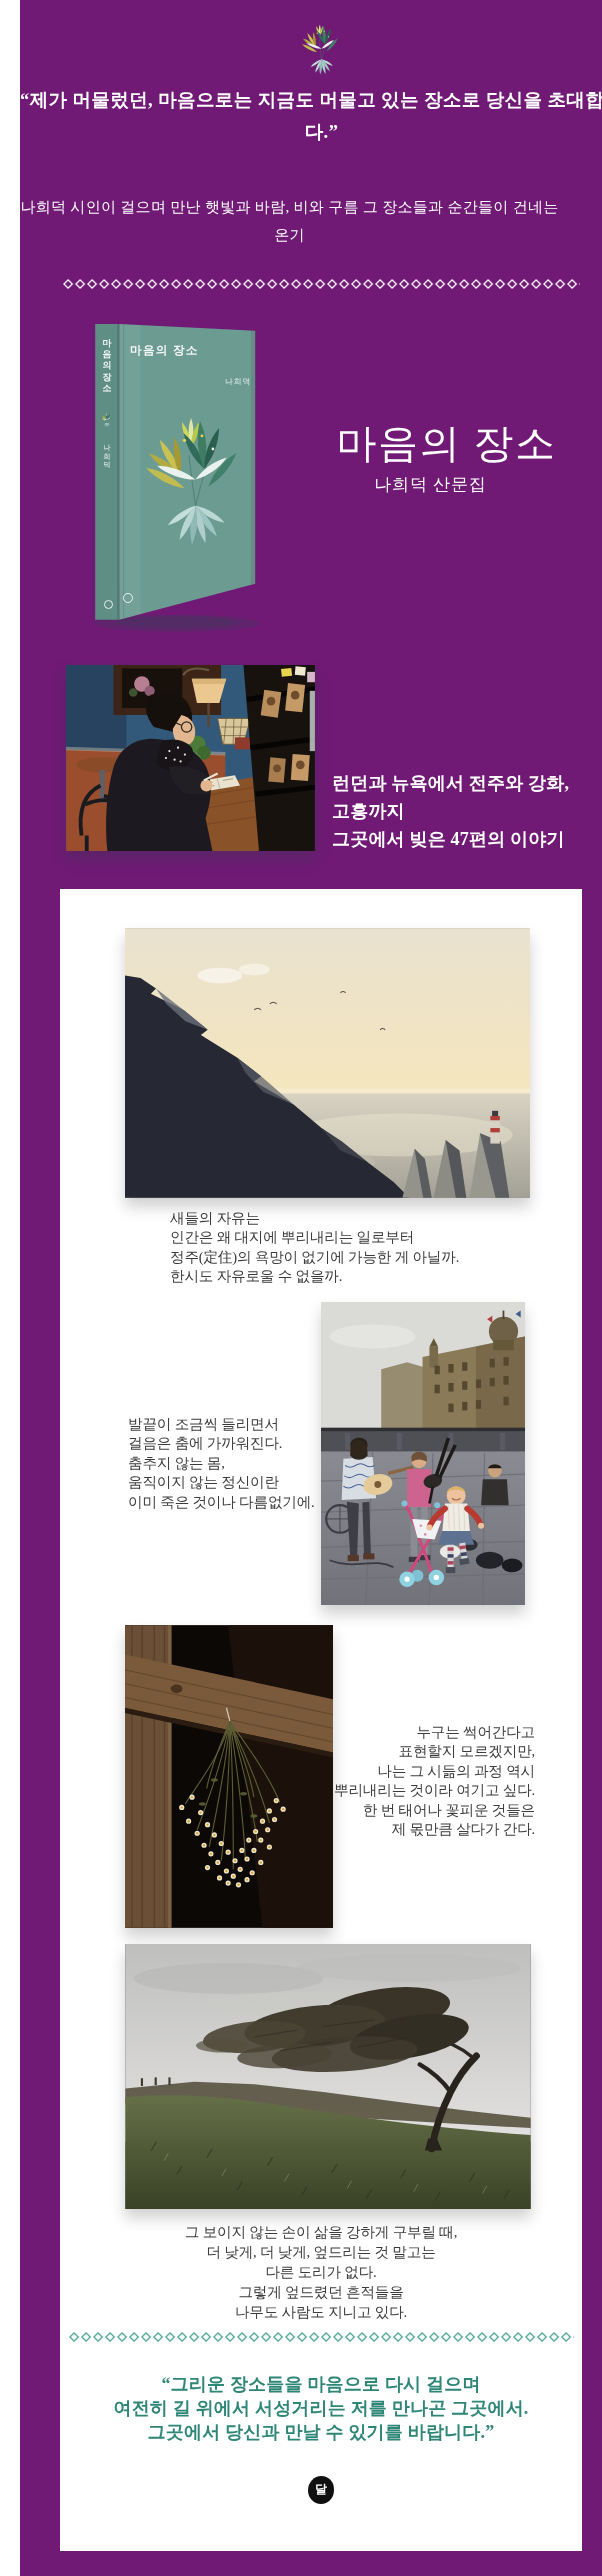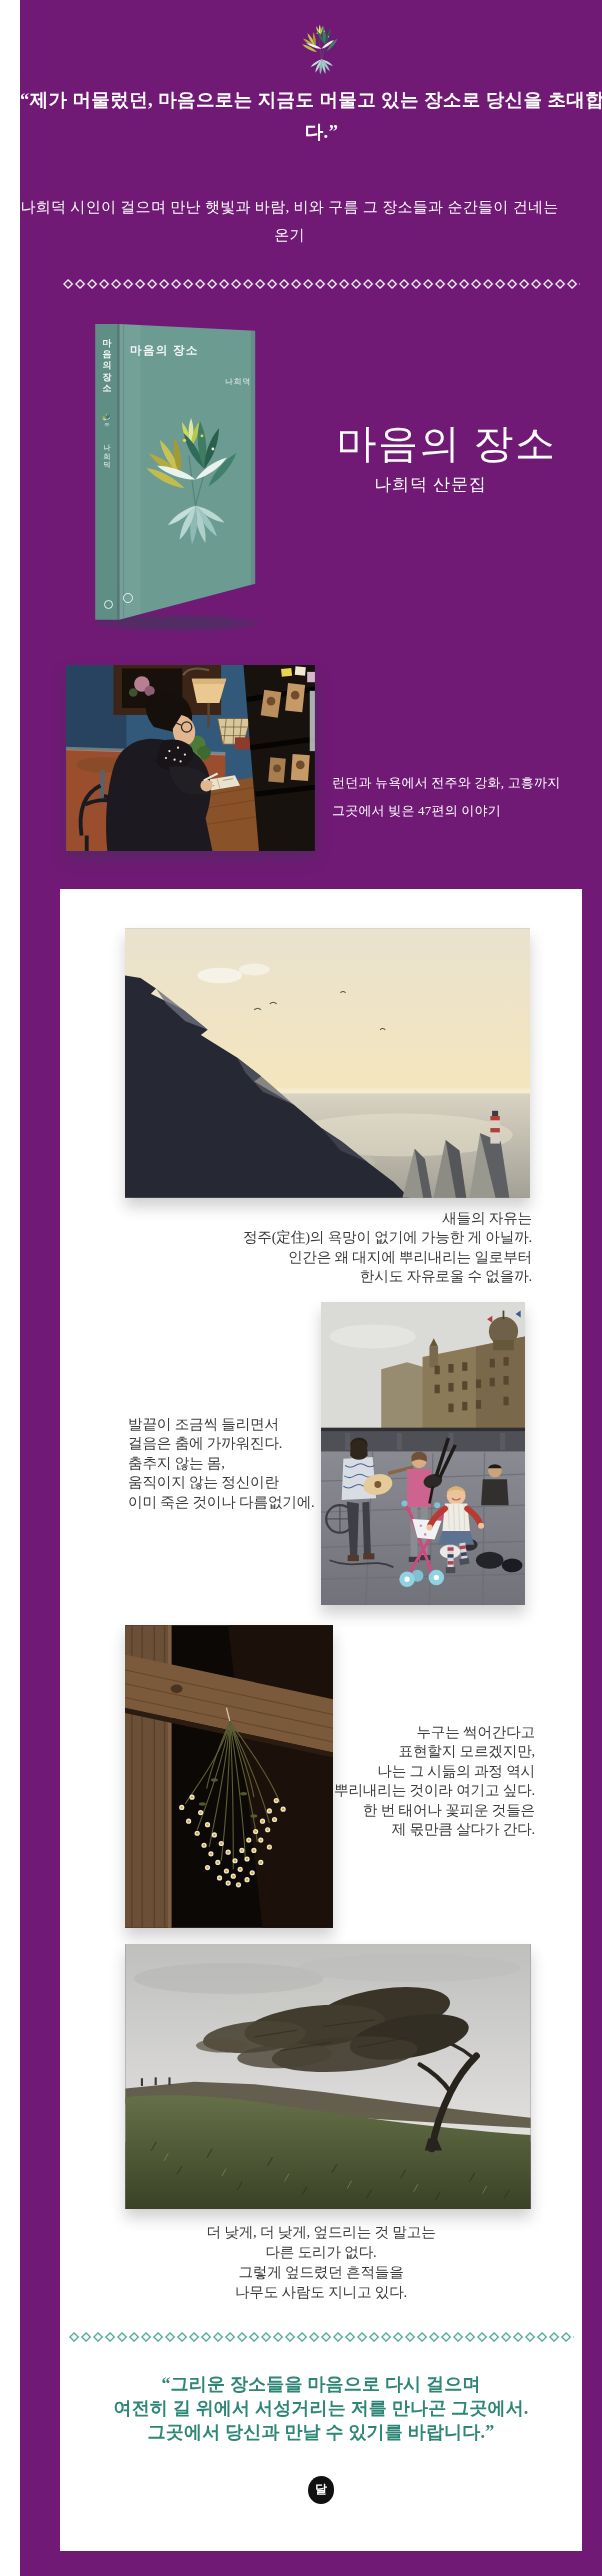--- a/index.html
+++ b/index.html
@@ -25,33 +25,33 @@
   .mark-ring{border:0.9px solid rgba(255,255,255,.85);border-radius:50%;}
   .spine-mark{left:84px;top:600px;width:6.9px;height:6.9px;}
   .cover-mark{left:103px;top:593px;width:7.8px;height:7.8px;}
   .display-title{left:250px;top:420px;width:353px;text-align:center;color:#ffffff;
                  font-size:40px;line-height:47px;letter-spacing:1.7px;}
   .display-sub{left:234px;top:472px;width:353px;text-align:center;color:#ffffff;
                font-size:17px;line-height:26px;letter-spacing:0.9px;}
   
   .photo{box-shadow:0 7.8px 13.8px rgba(25,70,60,.25);background:#888;}
   .author-photo{left:46px;top:665px;width:249px;height:186px;}
-  .intro-caption{left:312px;top:769px;width:258px;color:#ffffff;font-weight:normal;
-                 font-size:13px;line-height:28px;letter-spacing:0.2px;}
+  .intro-caption{left:312px;top:769px;width:258px;color:#ffffff;font-weight:bold;
+                 font-size:18px;line-height:28px;letter-spacing:0.2px;}
   .intro-caption span{display:block;}
   
   .card{left:40px;top:889px;width:522px;height:1662px;background:#ffffff;}
   .card .photo{box-shadow:0 8.6px 13.8px rgba(40,40,40,.22);}
   .p1{left:65px;top:39px;width:405px;height:270px;}
   .p2{left:261px;top:413px;width:204px;height:303px;}
   .p3{left:65px;top:736px;width:208px;height:303px;}
   .p4{left:65px;top:1055px;width:406px;height:265px;}
   .body-text{color:#3b3b3b;font-size:14.6px;line-height:19.4px;letter-spacing:-0.2px;}
   .body-text span{display:block;}
-  .t1{right:50px;top:320px;width:362px;text-align:right;}
+  .t1{right:50px;top:320px;width:362px;}
   .t2{left:68px;top:526px;width:224px;text-align:left;}
   .t3{right:47px;top:834px;width:258px;text-align:right;}
   .t4{left:0;top:1333px;width:522px;text-align:center;line-height:20px;}
   .divider.in-card{left:6.9px;top:1442px;width:508px;}
   .closing-quote{left:0;top:1483px;width:522px;text-align:center;color:#2e8677;
                  font-weight:bold;font-size:18px;line-height:24px;letter-spacing:0.2px;}
   .closing-quote span{display:block;}
   .stamp{left:248px;top:1587px;width:26px;height:27.6px;background:#101010;border-radius:52% 48% 50% 50%;
          color:#ffffff;font-size:12px;font-weight:bold;text-align:center;line-height:27.6px;}
   .defs-holder{position:absolute;width:0;height:0;overflow:hidden;}
@@ -284,22 +284,22 @@
       <polygon points="412,238 400,313 446,313 436,248" fill="#98988e"></polygon>
       <polygon points="412,238 436,248 446,313 430,313" fill="#5e5f63"></polygon>
       <rect x="424" y="218" width="11" height="32" fill="#d8d2c6"></rect>
       <rect x="424" y="218" width="11" height="5" fill="#b04038"></rect>
       <rect x="424" y="232" width="11" height="5" fill="#b04038"></rect>
       <rect x="426" y="212" width="7" height="6" fill="#3c3c42"></rect>
     </svg>
 
     <div class="abs body-text t1">
       <span>새들의 자유는</span>
+      <span>인간은 왜 대지에 뿌리내리는 일로부터</span>
       <span>정주(定住)의 욕망이 없기에 가능한 게 아닐까.</span>
-      <span>인간은 왜 대지에 뿌리내리는 일로부터</span>
       <span>한시도 자유로울 수 없을까.</span>
     </div>
 
     <svg class="abs photo p2" viewBox="0 0 237 352">
       <rect width="237" height="174" fill="#dadad6"></rect>
       <ellipse cx="60" cy="40" rx="50" ry="14" fill="#e4e4e0"></ellipse>
       <path d="M70,78 L100,70 L128,78 L128,150 L70,150 Z" fill="#8f8265" opacity=".9"></path>
       <path d="M118,64 L237,40 L237,150 L118,150 Z" fill="#8a7a58"></path>
       <path d="M180,52 L237,40 L237,150 L180,150 Z" fill="#79694a"></path>
       <circle cx="212" cy="34" r="17" fill="#6f6148"></circle>
@@ -609,20 +609,21 @@
       <ellipse cx="112" cy="118" rx="30" ry="8" fill="#554f3e" opacity=".7"></ellipse>
       <g stroke="#2b261f" stroke-width="1.2" opacity=".6">
         <path d="M150,108 L200,100"></path>
           <path d="M180,124 L240,114"></path>
           <path d="M230,96 L290,88"></path>
           <path d="M270,120 L330,108"></path>
       </g>
     </svg>
 
     <div class="abs body-text t4">
+      <span>그 보이지 않는 손이 삶을 강하게 구부릴 때,</span>
       <span>더 낮게, 더 낮게, 엎드리는 것 말고는</span>
       <span>다른 도리가 없다.</span>
       <span>그렇게 엎드렸던 흔적들을</span>
       <span>나무도 사람도 지니고 있다.</span>
     </div>
 
     <svg class="abs divider in-card" viewBox="0 0 590 14" width="508" height="12">
       <rect width="590" height="14" fill="url(#diaT)"></rect>
     </svg>
 

